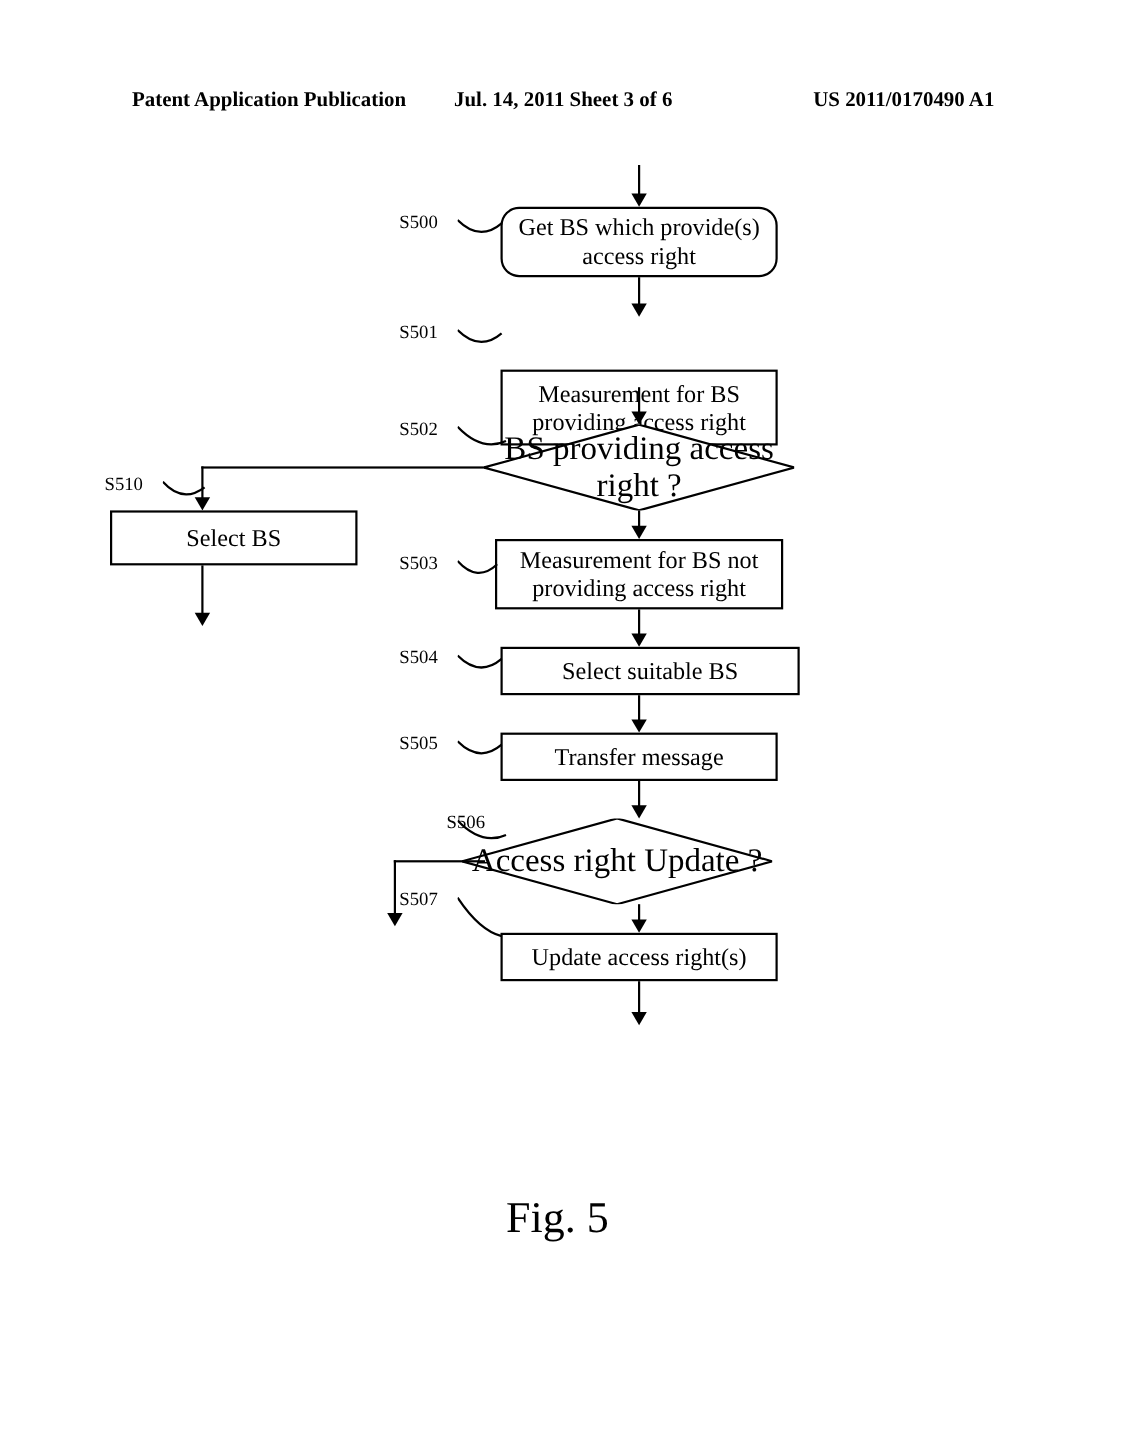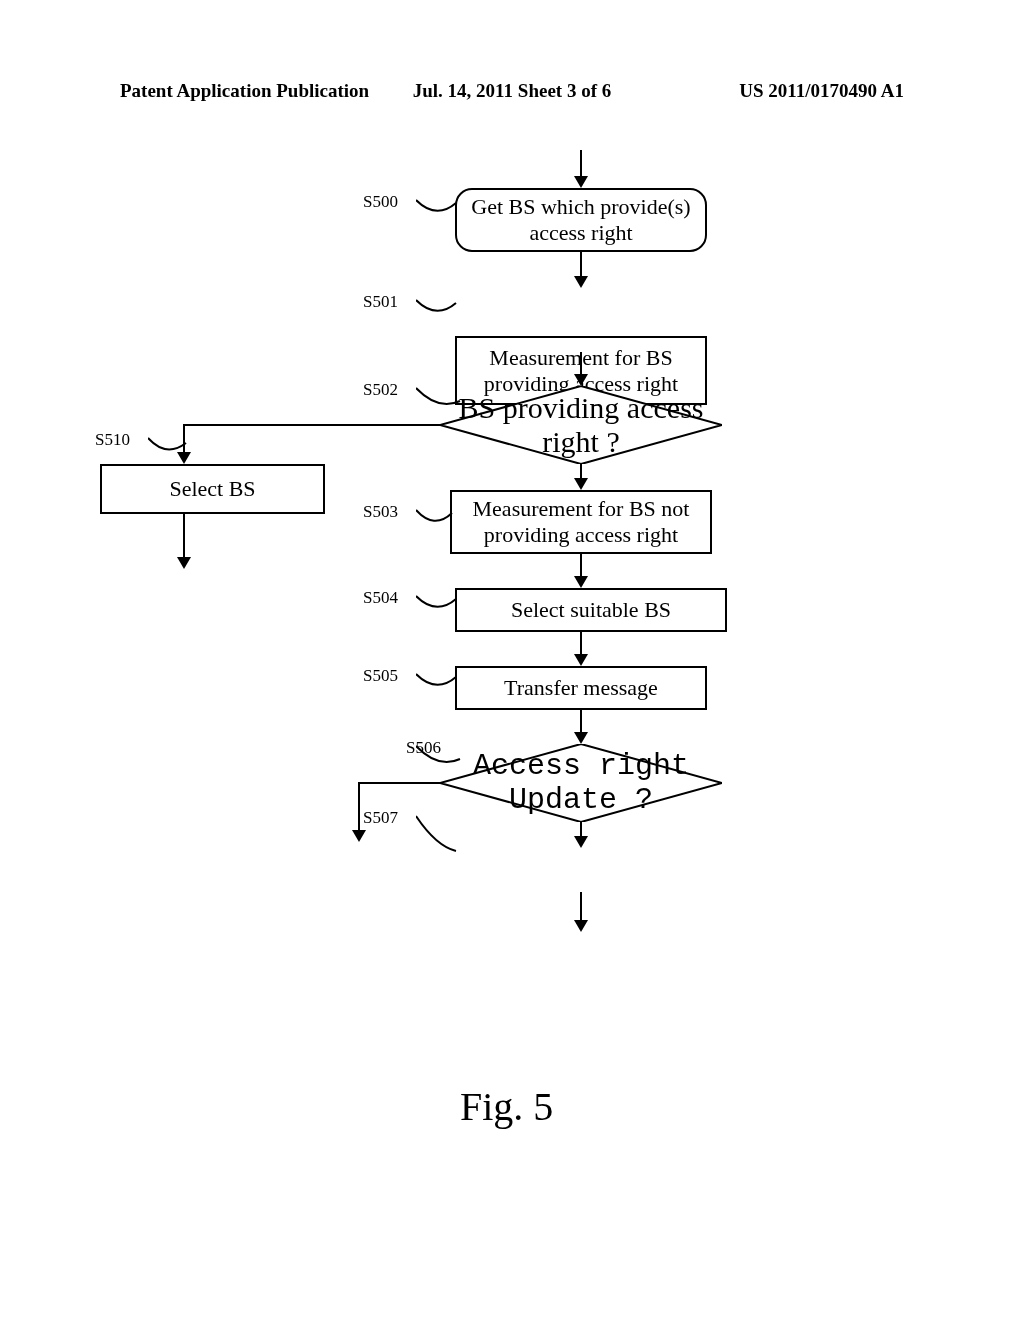--- a/index.html
+++ b/index.html
@@ -194,38 +194,41 @@
     <span>Transfer message</span>
   </div>
   <div class="label" style="left: 363px; top: 526px;">S505</div>
   <svg class="connector" style="left: 416px; top: 529px;" width="42" height="26">
     <path d="M 0 5 Q 20 25 40 8" stroke="black" stroke-width="2" fill="none"></path>
   </svg>
 
   <div class="arrow-line-v" style="left: 580px; top: 570px; height: 24px;"></div>
   <div class="arrow-head-down" style="left: 574px; top: 592px;"></div>
 
-  <div class="diamond" style="left: 440px; top: 604px; width: 282px; height: 78px; font-family: Liberation Mono, monospace;">
+  <div class="diamond" style="left: 420px; top: 604px; width: 282px; height: 78px;">
     <svg width="282" height="78">
       <polygon points="141,0 282,39 141,78 0,39" fill="white" stroke="black" stroke-width="2"></polygon>
     </svg>
     <div class="diamond-text">Access right Update ?</div>
   </div>
   <div class="label" style="left: 363px; top: 598px; margin-left: 43px;">S506</div>
   <svg class="connector" style="left: 416px; top: 601px;" width="46" height="30">
     <path d="M 0 5 Q 22 28 44 18" stroke="black" stroke-width="2" fill="none"></path>
   </svg>
 
   <div class="arrow-line-h" style="left: 358px; top: 642px; width: 83px;"></div>
   <div class="arrow-line-v" style="left: 358px; top: 642px; height: 50px;"></div>
   <div class="arrow-head-down" style="left: 352px; top: 690px;"></div>
 
   <div class="arrow-line-v" style="left: 580px; top: 682px; height: 16px;"></div>
   <div class="arrow-head-down" style="left: 574px; top: 696px;"></div>
 
+  <div class="box" style="left: 455px; top: 708px; width: 252px; height: 44px;">
+    <span>Update access right(s)</span>
+  </div>
   <div class="label" style="left: 363px; top: 668px;">S507</div>
   <svg class="connector" style="left: 416px; top: 671px;" width="42" height="44">
     <path d="M 0 5 Q 20 35 40 40" stroke="black" stroke-width="2" fill="none"></path>
   </svg>
 
   <div class="arrow-line-v" style="left: 580px; top: 752px; height: 30px;"></div>
   <div class="arrow-head-down" style="left: 574px; top: 780px;"></div>
 
 </div>
 

